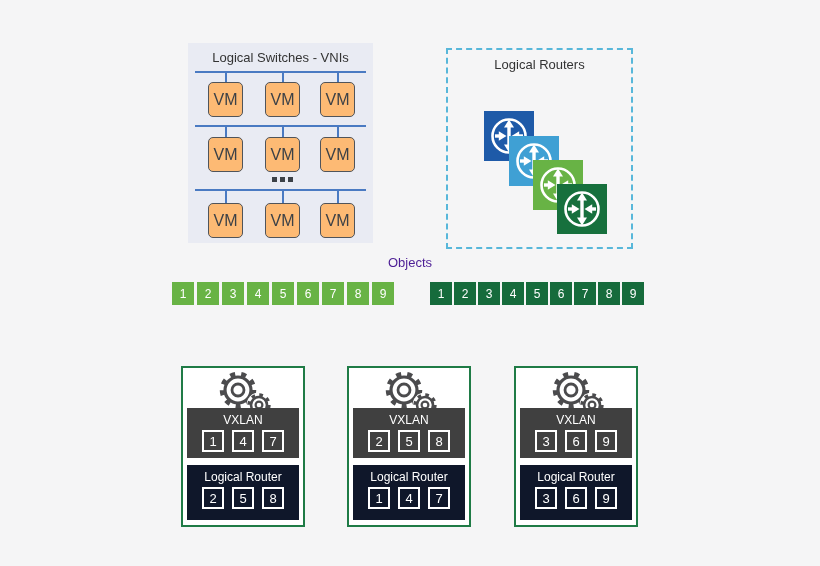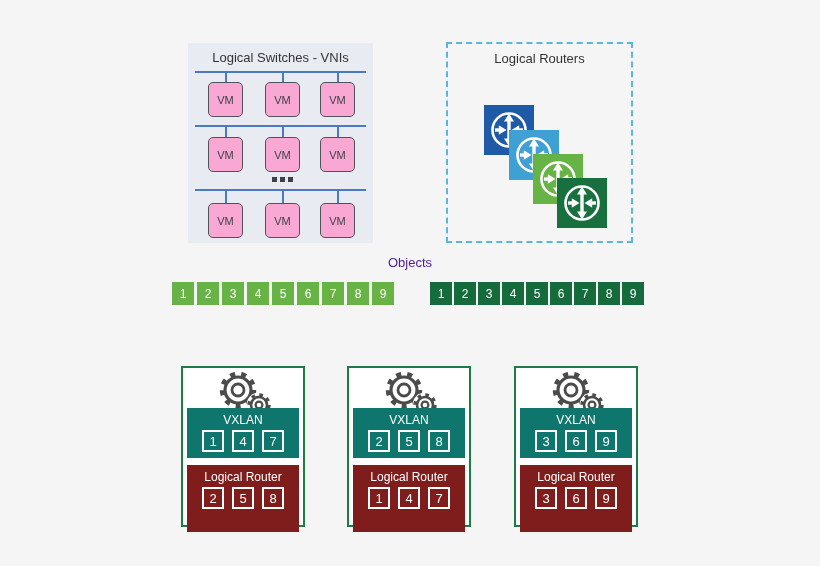--- a/index.html
+++ b/index.html
@@ -8,49 +8,49 @@
   .abs{position:absolute;}
 
   
   .center-label{left:0;width:100%;text-align:center;color:#4c1d95;font-size:13px;}
   .panel-title{left:0;width:100%;text-align:center;color:#333;font-size:13px;top:7px;}
 
   
   .sw-panel{left:188px;top:43px;width:185px;height:200px;background:#e9ebf3;}
   .sw-line{left:7px;width:171px;height:2px;background:#4a7ac2;}
   .sw-stub{width:2px;background:#4a7ac2;}
-  .vm{width:35px;height:35px;background:#f9a8d4;border:1.5px solid #50545a;border-radius:5px;
+  .vm{width:35px;height:35px;background:#fdba74;border:1.5px solid #50545a;border-radius:5px;
       box-sizing:border-box;display:flex;align-items:center;justify-content:center;
-      font-size:11px;color:#3c4147;}
+      font-size:16px;color:#3c4147;}
   .dots{display:flex;gap:3px;}
   .dots i{width:5px;height:5px;background:#3c4147;display:block;}
 
   
-  .rt-panel{left:446px;top:42px;width:187px;height:201px;border:2px dashed #58b7da;box-sizing:border-box;}
+  .rt-panel{left:446px;top:48px;width:187px;height:201px;border:2px dashed #58b7da;box-sizing:border-box;}
   .router{width:50px;height:50px;}
   .router svg{display:block;}
 
   
   .obj-row{display:flex;}
   .obj{width:22px;height:23px;color:#fff;font-size:12px;display:flex;align-items:center;justify-content:center;}
   .obj.light{background:#68b345;}
   .obj.dark{background:#166b3c;}
   .row-light{left:172px;top:282px;gap:3px;}
   .row-dark{left:430px;top:282px;gap:2px;}
 
   
   .shard{top:366px;width:124px;height:161px;background:#fff;border:2px solid #1f7b46;box-sizing:border-box;}
   .gears{left:50%;transform:translateX(-50%);top:2px;}
   .block{left:4px;width:112px;}
   .blabel{text-align:center;color:#fff;font-size:12px;padding-top:5px;}
   .nums{display:flex;justify-content:center;gap:8px;margin-top:3px;}
   .numsq{width:22px;height:22px;border:2px solid #fff;box-sizing:border-box;display:flex;
          align-items:center;justify-content:center;color:#fff;font-size:13px;}
-  .vx{top:40px;height:50px;background:#0f766e;}
-  .lr{top:97px;height:67px;background:#7f1d1d;}
+  .vx{top:40px;height:50px;background:#404040;}
+  .lr{top:97px;height:55px;background:#0f172a;}
 </style>
 </head>
 <body>
 
 <div class="canvas">
 
   <div class="abs sw-panel">
     <div class="abs panel-title">Logical Switches - VNIs</div>
 
     <div class="abs sw-line" style="top:28px"></div>

